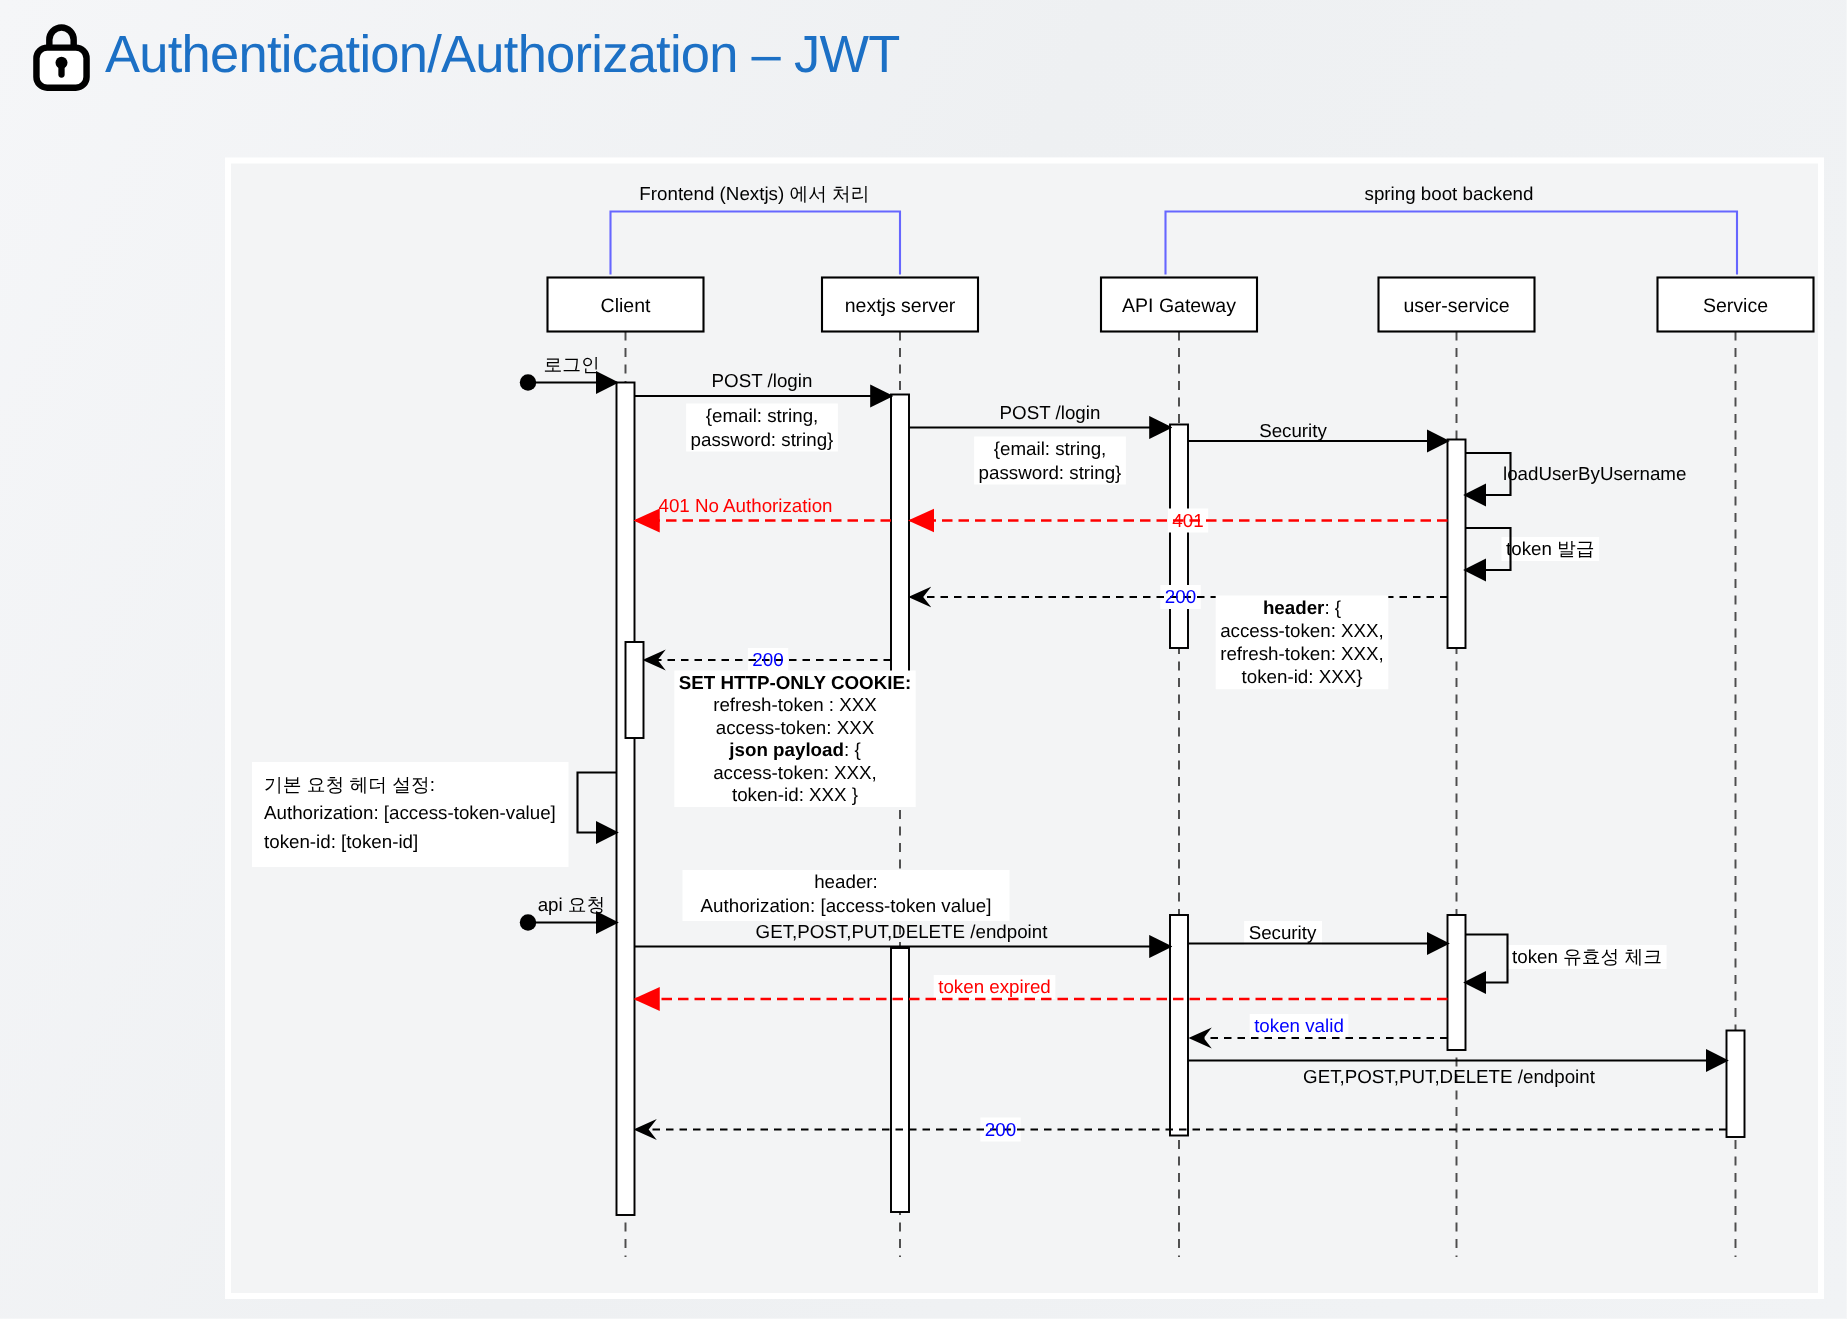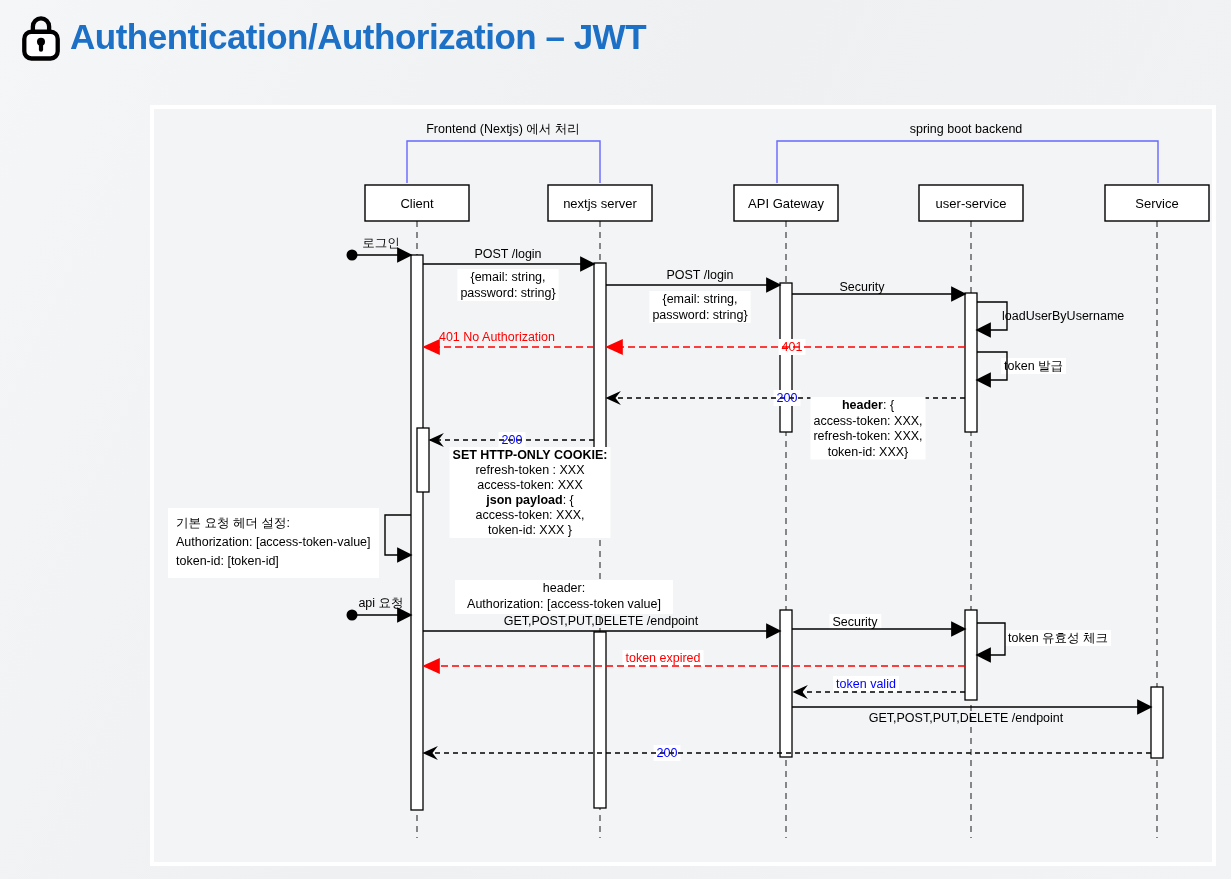--- a/index.html
+++ b/index.html
@@ -28,21 +28,21 @@
 
 <div class="title-row">
   <span class="lock">
     <svg viewBox="0 0 44 52" width="42" height="50">
       <path d="M13.5,22 v-7 a8.5,8.5 0 0 1 17,0 v7" fill="none" stroke="#000" stroke-width="4.5"></path>
       <rect x="4.5" y="20.5" width="35" height="28" rx="7.5" fill="#ffffff" stroke="#000" stroke-width="4.5"></rect>
       <circle cx="22" cy="31" r="4.2" fill="#000"></circle>
       <rect x="19.8" y="32" width="4.4" height="9.5" rx="2.2" fill="#000"></rect>
     </svg>
   </span>
-  <h1 class="page-title" style="color: rgb(28, 112, 197); font-weight: bold;">Authentication/Authorization – JWT</h1>
+  <h1 class="page-title" style="color: rgb(28, 112, 197);">Authentication/Authorization – JWT</h1>
 </div>
 
 <div class="panel"></div>
 
 <svg id="diagram" width="1231" height="879" viewBox="0 0 1231 879">
   <defs>
     <marker id="mS" viewBox="0 0 10 10" refX="9" refY="5" markerWidth="11" markerHeight="11" orient="auto">
       <path d="M0,0 L10,5 L0,10 z" fill="#000"></path>
     </marker>
     <marker id="mT" viewBox="0 0 10 10" refX="9" refY="5" markerWidth="11" markerHeight="11" orient="auto">

